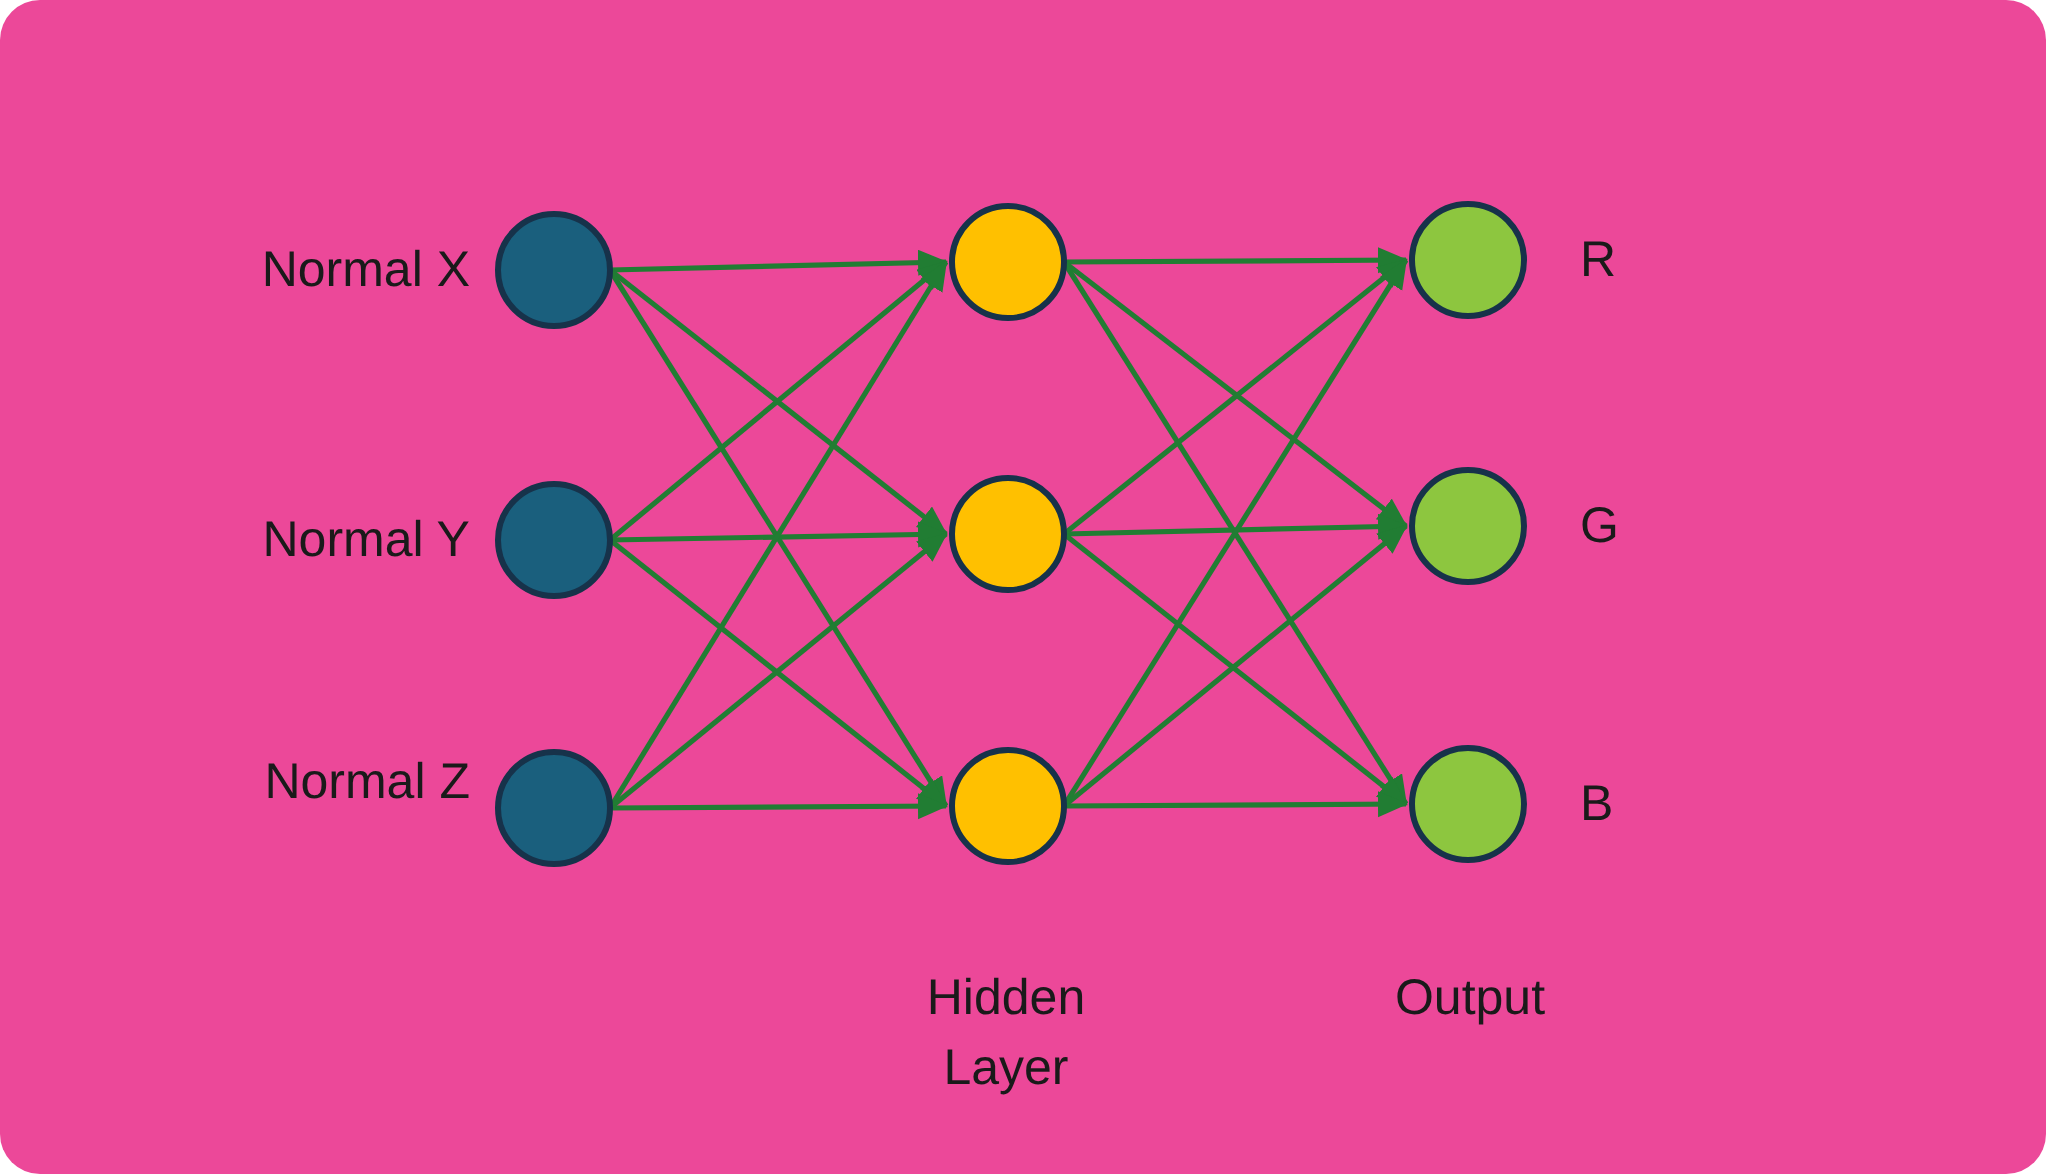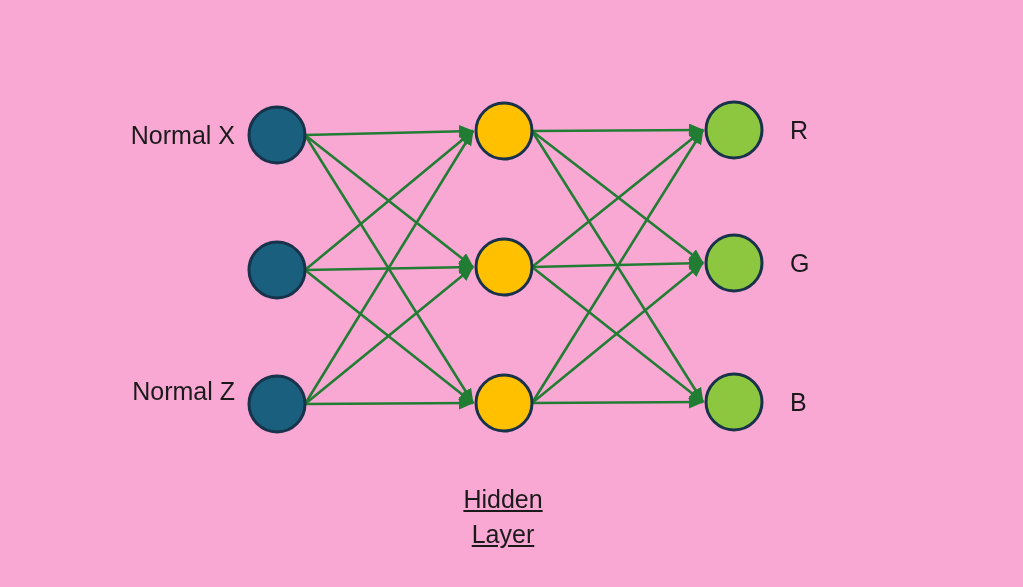--- a/index.html
+++ b/index.html
@@ -5,22 +5,23 @@
   html, body {
     margin: 0;
     padding: 0;
     background: #ffffff;
     font-family: "Liberation Sans", "DejaVu Sans", sans-serif;
   }
   .canvas {
     position: relative;
     width: 1023px;
     height: 587px;
-    background: #f9a8d4;
+    background: #ec4899;
     overflow: hidden;
+    border-radius: 20px;
   }
   svg.network {
     position: absolute;
     left: 0;
     top: 0;
   }
   .node-label {
     position: absolute;
     font-size: 25px;
     color: #1a1a1a;
@@ -76,21 +77,23 @@
       <circle cx="277" cy="404" r="28" fill="#1A5F7D" stroke="#17324A" stroke-width="3"></circle>
       <circle cx="504" cy="131" r="28" fill="#FFC000" stroke="#17324A" stroke-width="3"></circle>
       <circle cx="504" cy="267" r="28" fill="#FFC000" stroke="#17324A" stroke-width="3"></circle>
       <circle cx="504" cy="403" r="28" fill="#FFC000" stroke="#17324A" stroke-width="3"></circle>
       <circle cx="734" cy="130" r="28" fill="#8DC63F" stroke="#17324A" stroke-width="3"></circle>
       <circle cx="734" cy="263" r="28" fill="#8DC63F" stroke="#17324A" stroke-width="3"></circle>
       <circle cx="734" cy="402" r="28" fill="#8DC63F" stroke="#17324A" stroke-width="3"></circle>
     </svg>
 
   <div class="node-label left" style="left:60px; top:120px;">Normal X</div>
+  <div class="node-label left" style="left:60px; top:255px;">Normal Y</div>
   <div class="node-label left" style="left:60px; top:376px;">Normal Z</div>
 
   <div class="node-label right" style="left:790px; top:115px;">R</div>
   <div class="node-label right" style="left:790px; top:248px;">G</div>
   <div class="node-label right" style="left:790px; top:387px;">B</div>
 
-  <div class="layer-caption" style="left:438px; width:130px; top:482px;text-decoration:underline;">Hidden Layer</div>
+  <div class="layer-caption" style="left:438px; width:130px; top:482px;">Hidden Layer</div>
+  <div class="layer-caption" style="left:645px; width:180px; top:482px;">Output</div>
 
 </div>
 
 </body></html>

